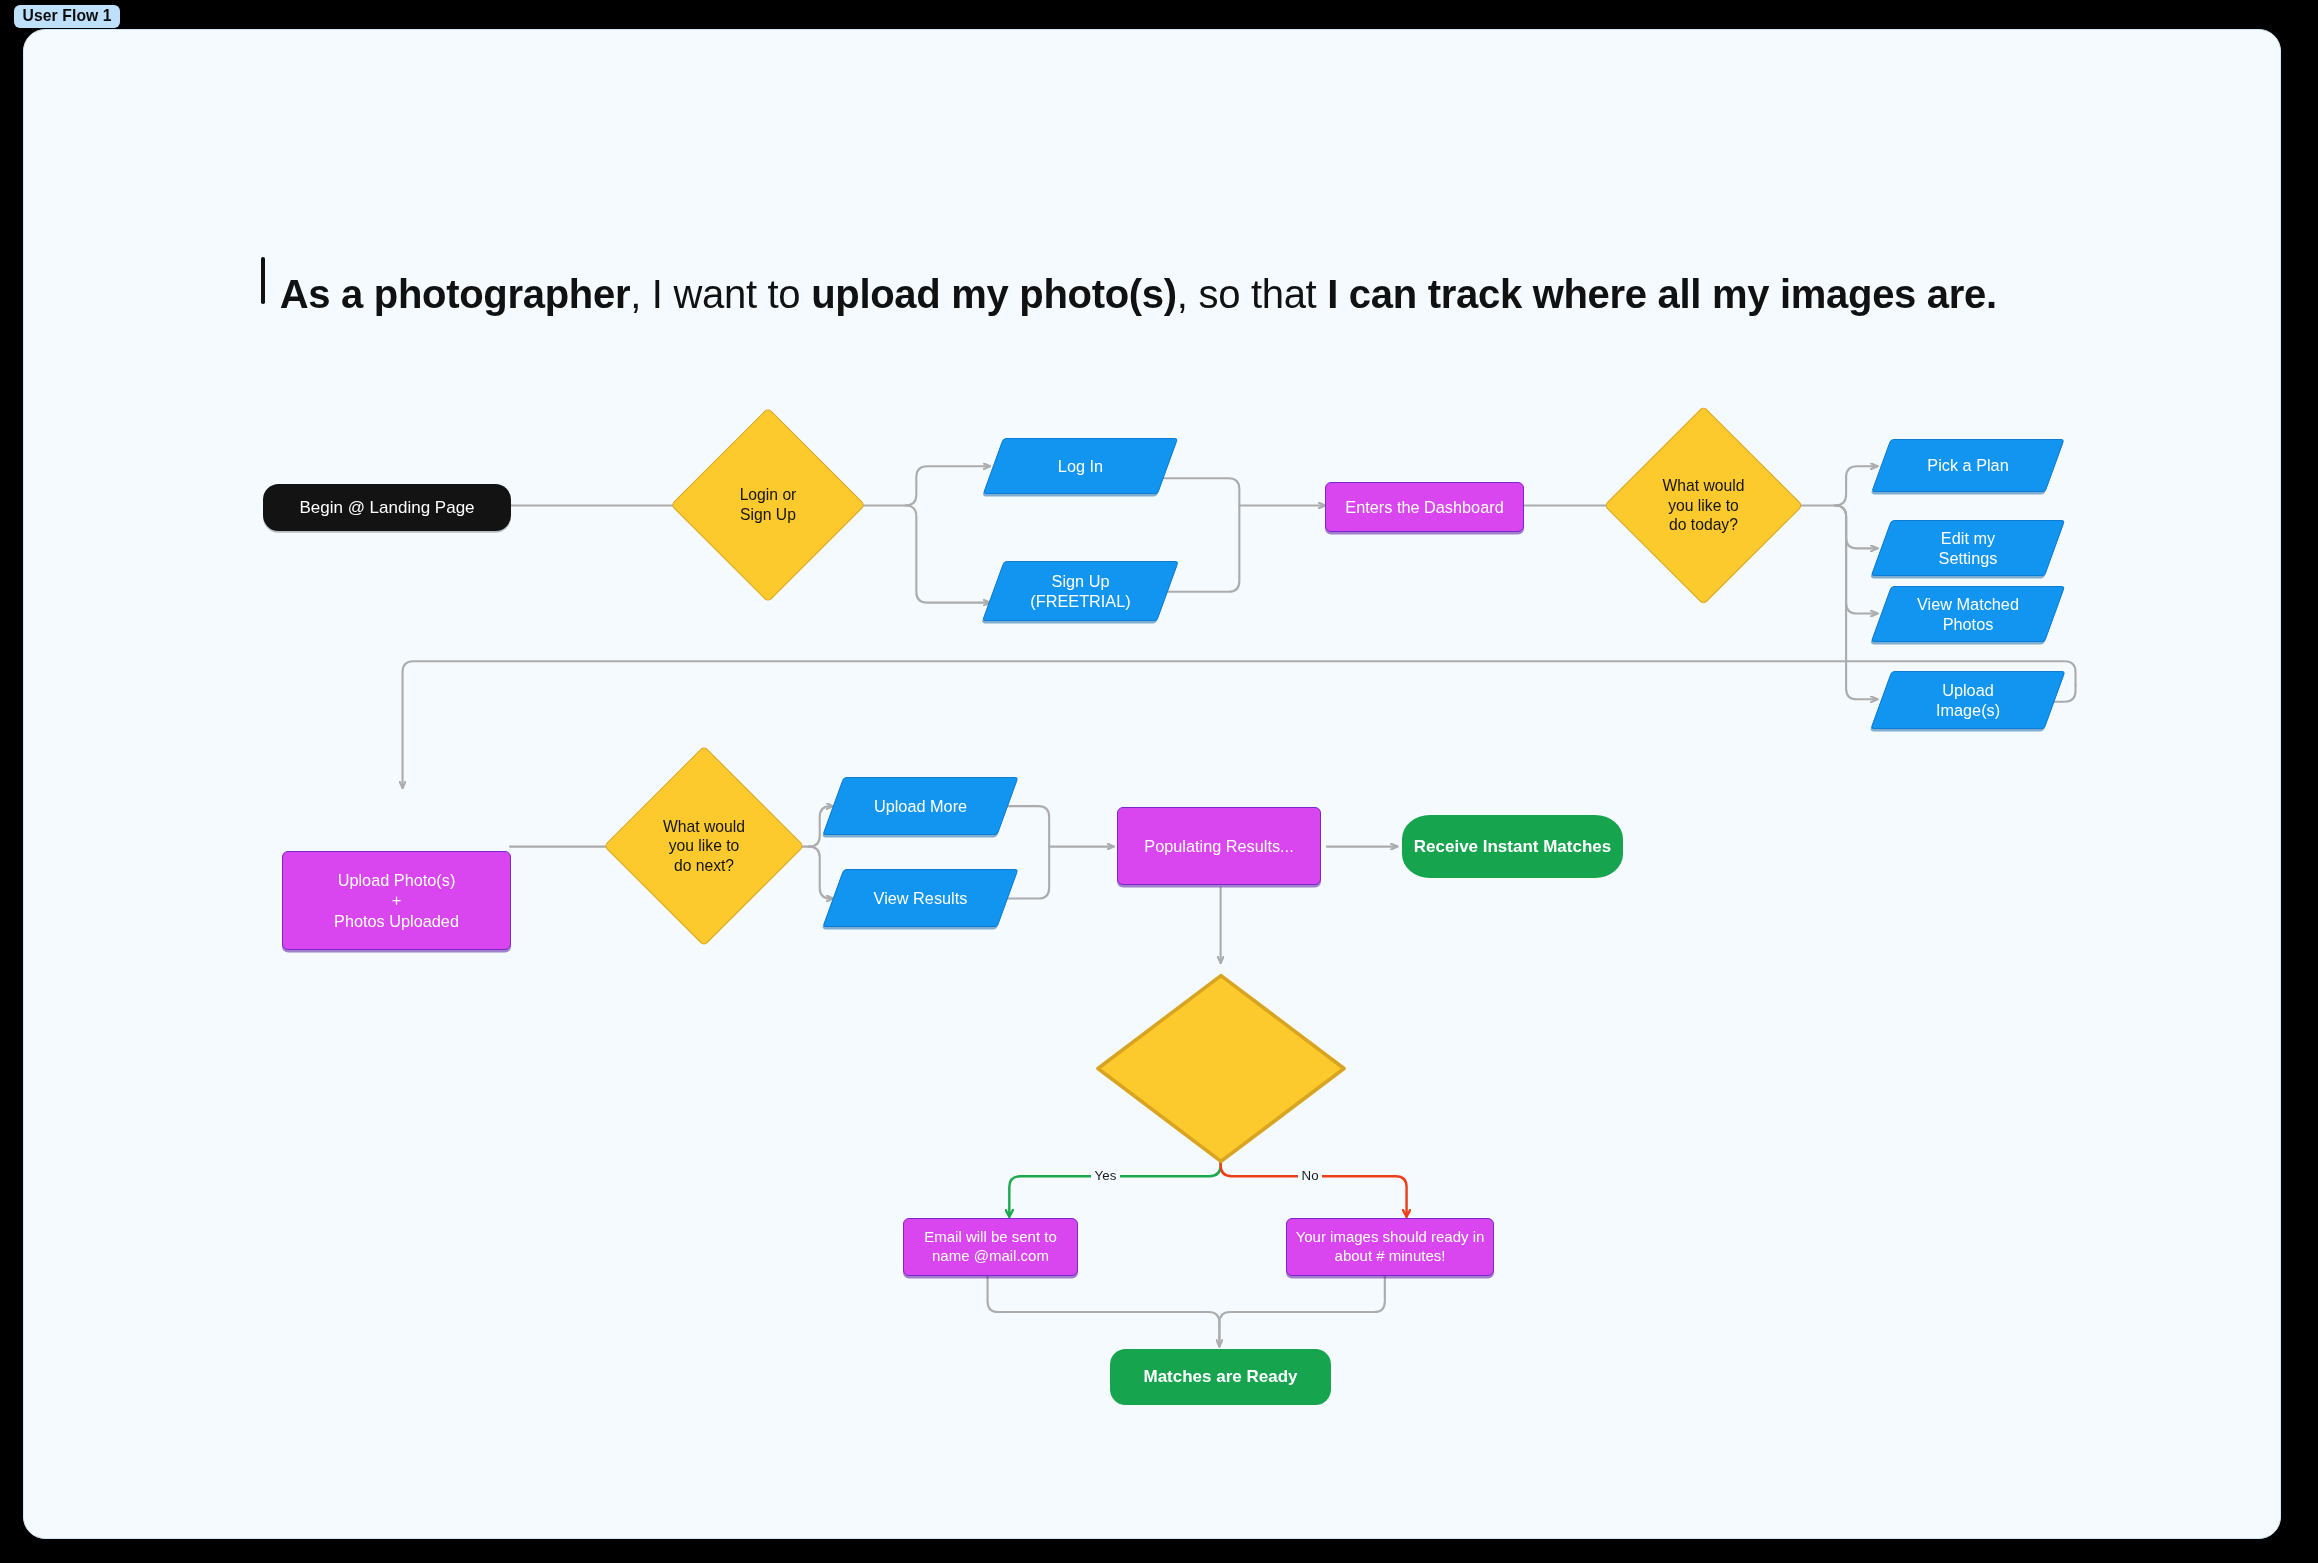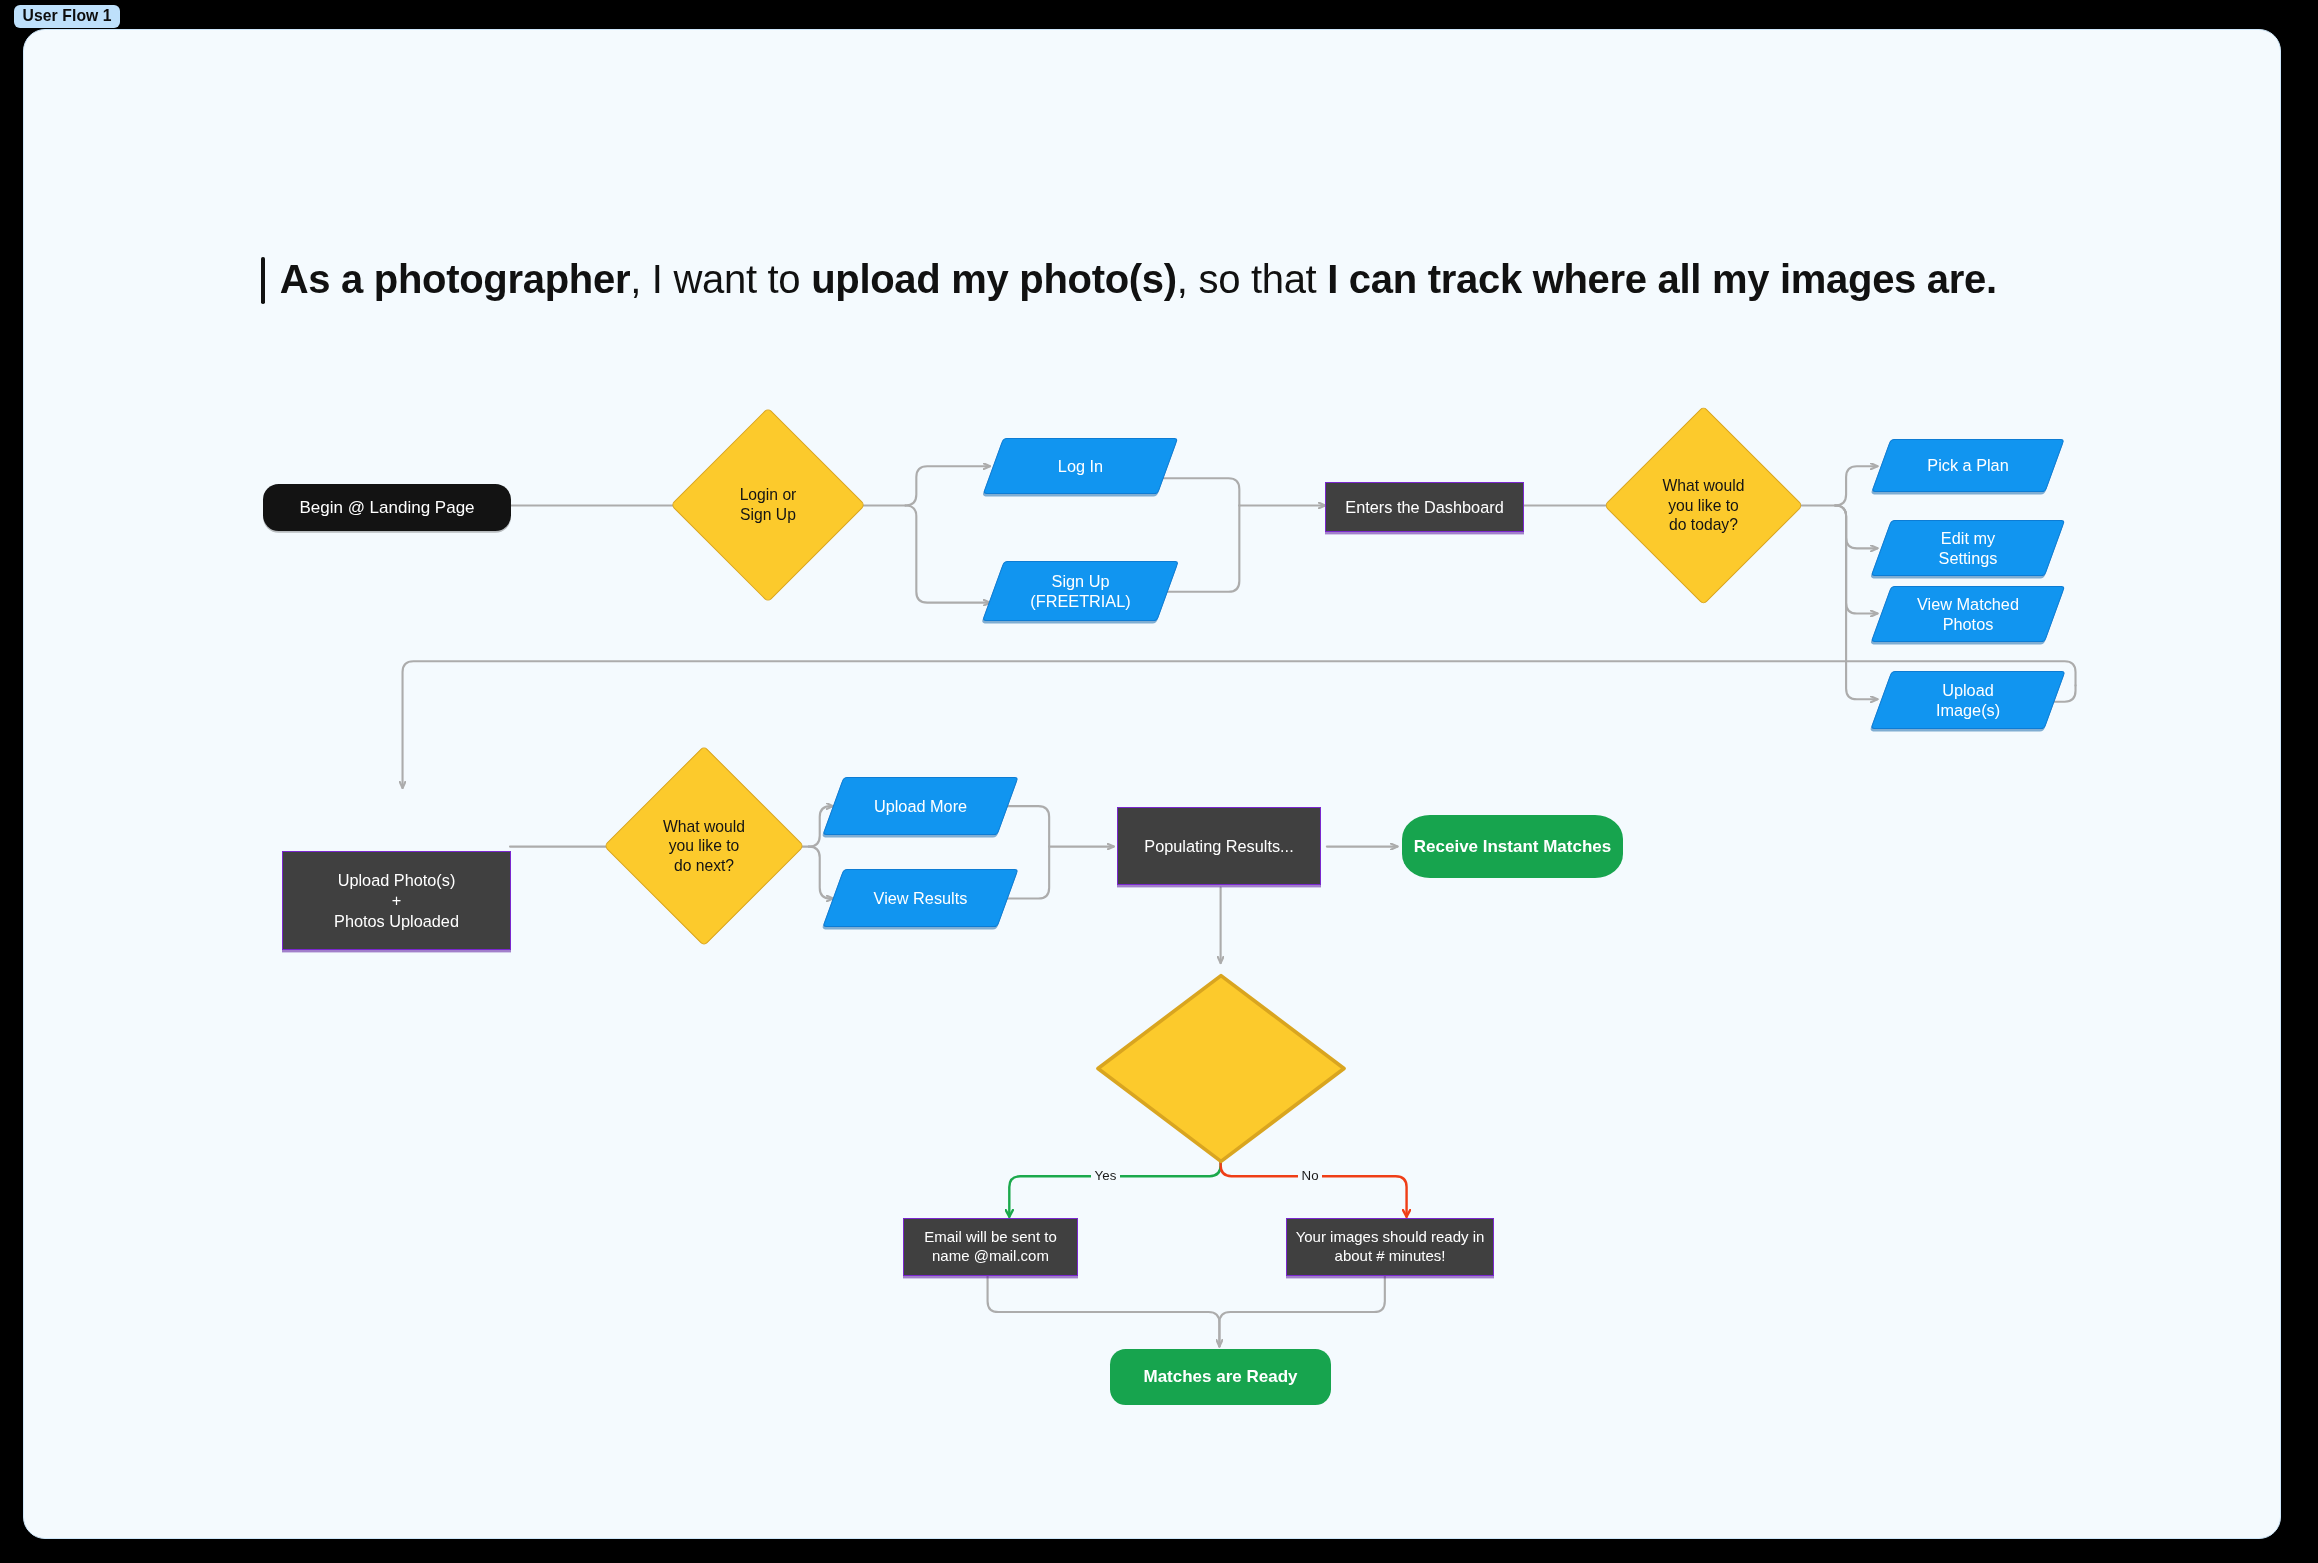--- a/index.html
+++ b/index.html
@@ -26,20 +26,21 @@
 
   
   #title-wrap{
     position:absolute;left:237px;top:226px;
     display:flex;align-items:stretch;gap:14.5px;
   }
   #title-bar{width:4.2px;background:#111;border-radius:1.8px;height:47px;margin-top:1.2px;}
   #title-text{
     font-size:40px;line-height:47px;color:#111;white-space:nowrap;
     letter-spacing:-0.3px;
+    margin-top:15px;
   }
   .t-bold{font-weight:700;}
   .t-light{font-weight:400;}
 
   
   #wires{position:absolute;left:0;top:0;width:2258px;height:1510px;}
 
   
   .node{
     position:absolute;
@@ -63,21 +64,21 @@
     font-size:17px;font-weight:600;
   }
   
   .n-barrel{
     background:#17A44E;color:#fff;
     border-radius:28px/24px;
     font-size:17px;font-weight:600;
   }
   
   .n-proc{
-    background:#404040;color:#fff;border:1.8px solid #7A27CE;border-radius:0;
+    background:#d946ef;color:#fff;border:1.8px solid #7A27CE;border-radius:6px;
     font-size:16.3px;font-weight:500;
     box-shadow:0 2.4px 0 rgba(92,26,158,.55);
     text-align:center;
   }
   
   .n-diamond{
     background:transparent;color:#141414;
     font-size:15.7px;font-weight:500;
   }
   .n-diamond .dia{

